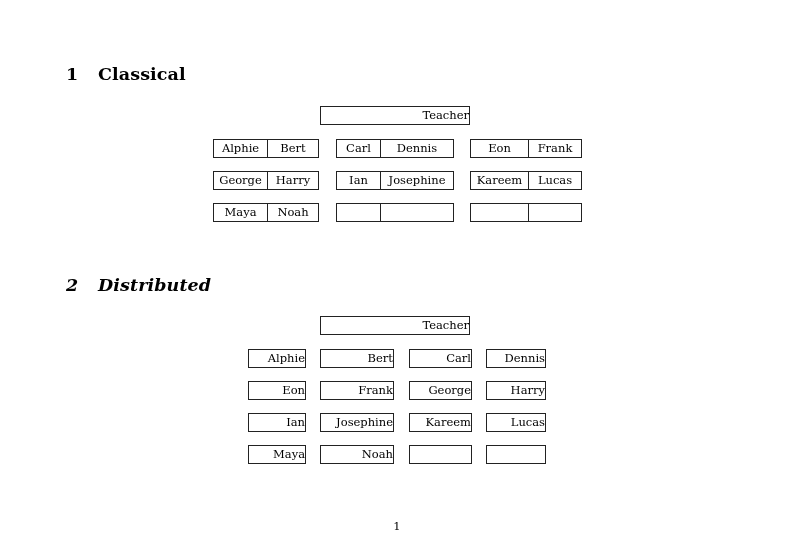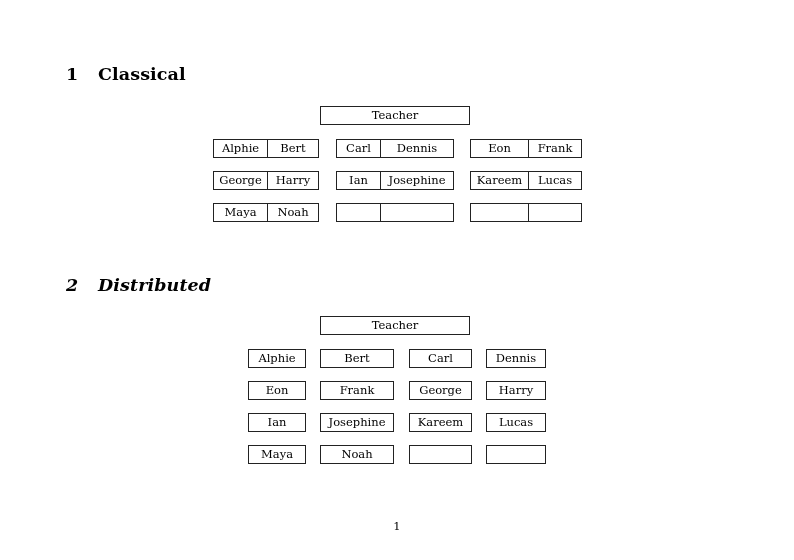--- a/index.html
+++ b/index.html
@@ -41,21 +41,21 @@
   #heading-classical { top: 64px; }
   #heading-distributed { top: 275px; font-style: italic; }
 
   
   .box {
     position: absolute;
     box-sizing: border-box;
     border: 1px solid #222222;
     height: 19px;
     line-height: 17px;
-    text-align: center;
+    text-align: right;
     font-size: 11.5px;
     background: #ffffff;
     white-space: nowrap;
     overflow: hidden;
   }
 
   .teacher-box {
     left: 320px;
     width: 150px;
   }

